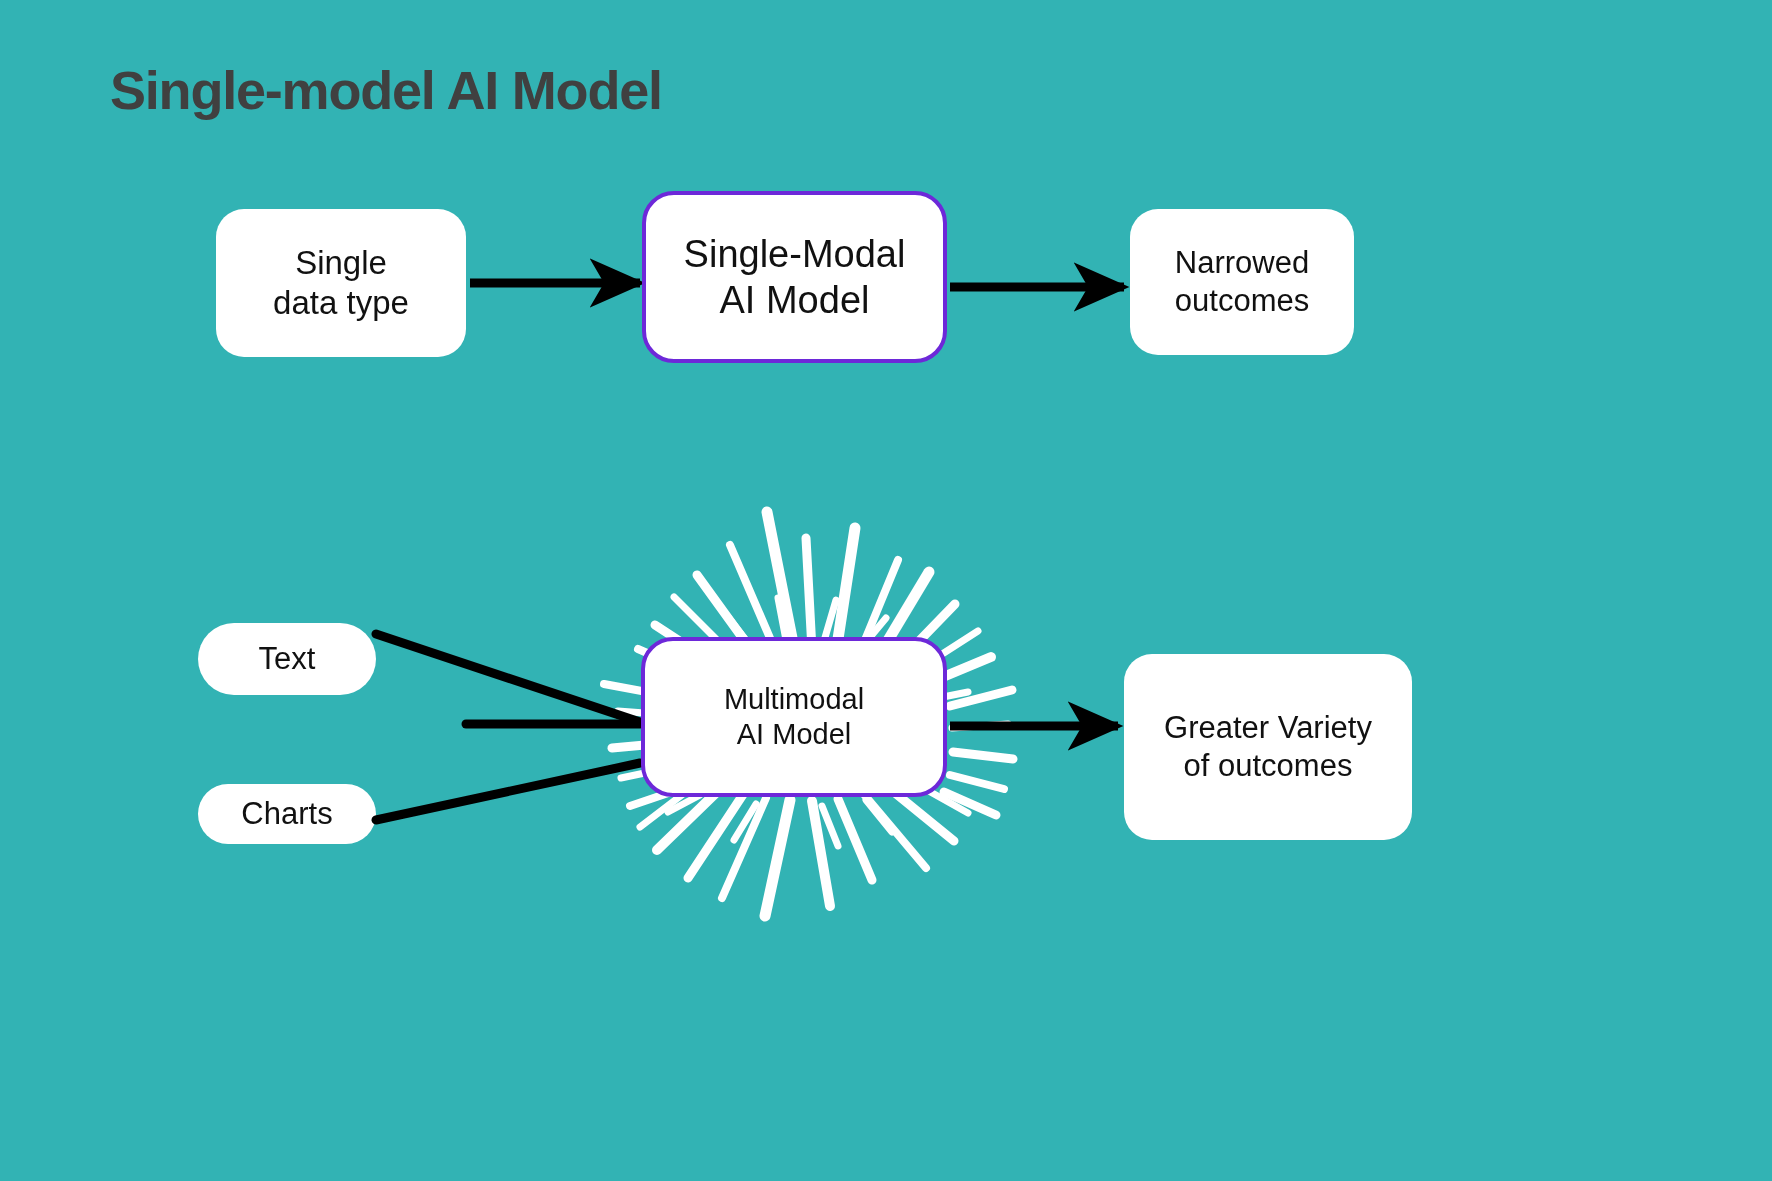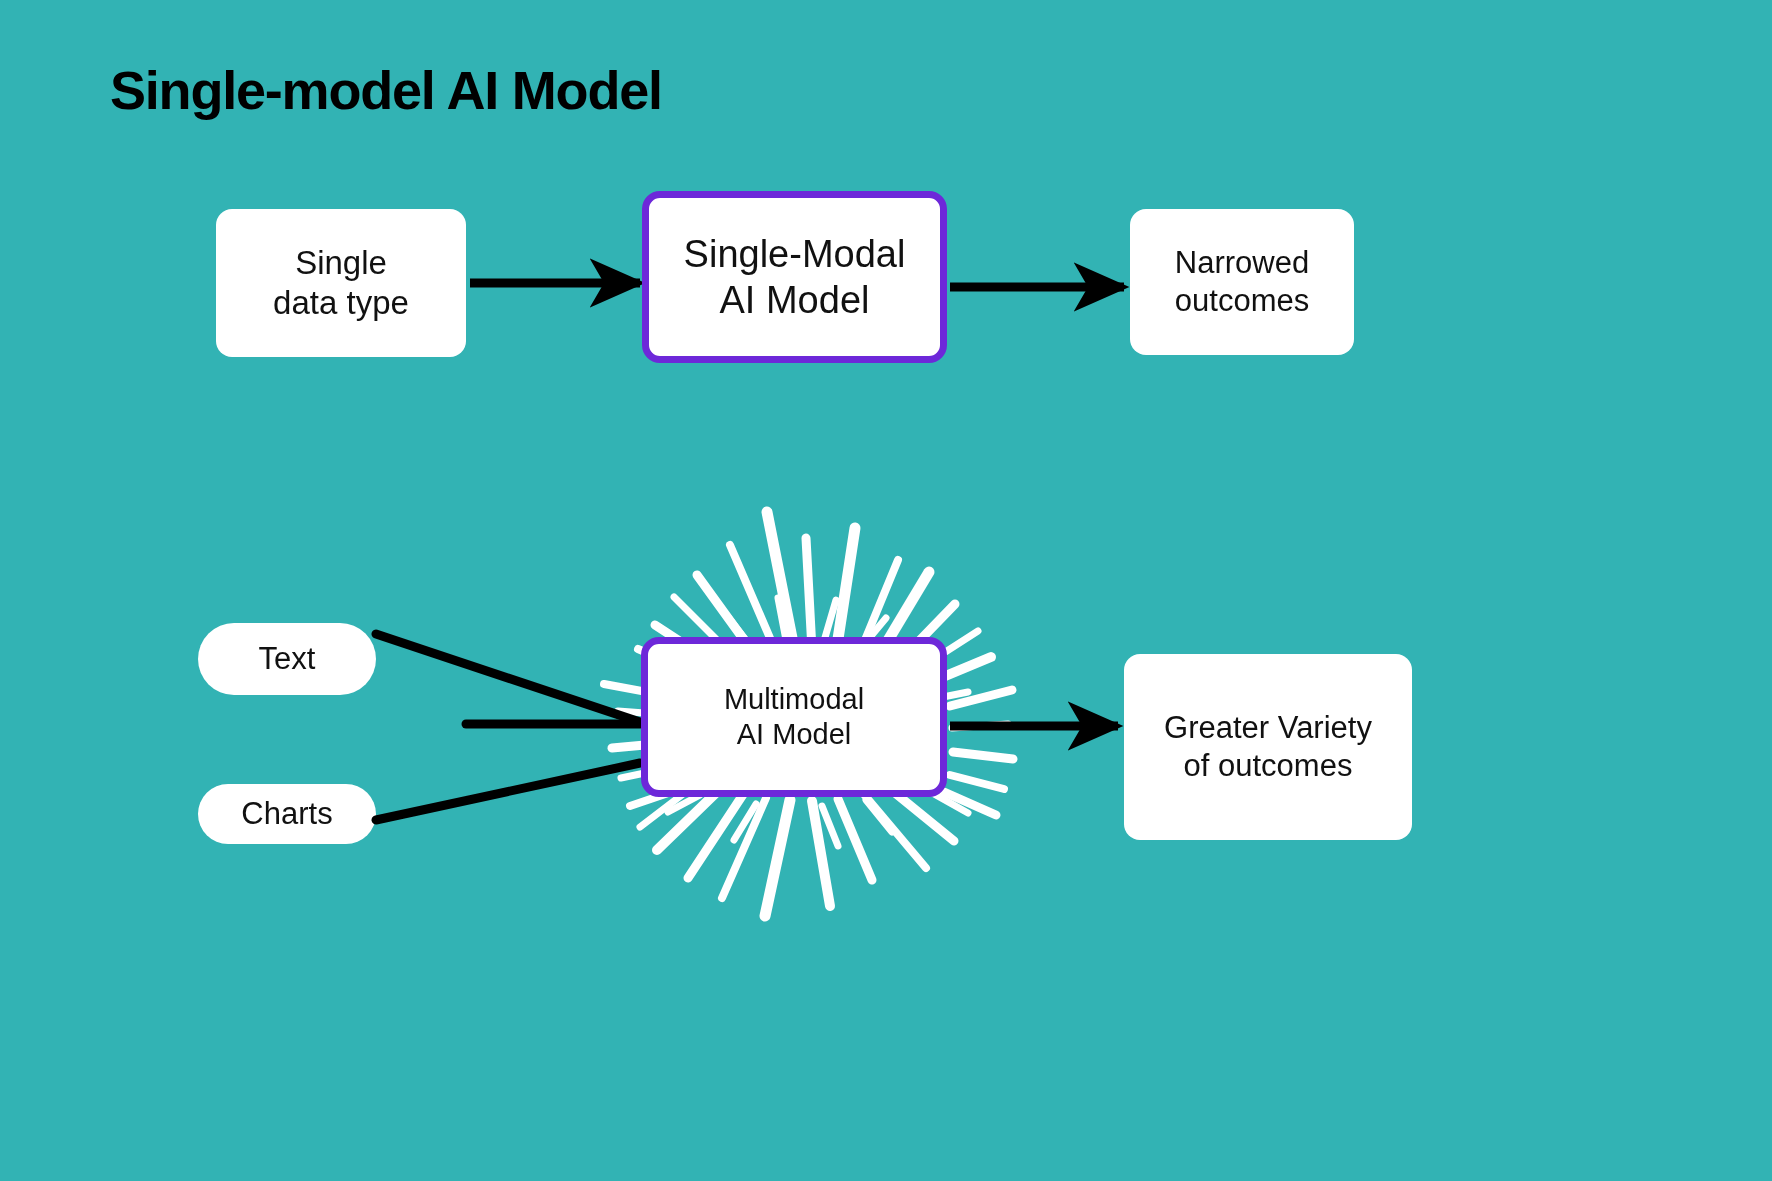--- a/index.html
+++ b/index.html
@@ -17,21 +17,21 @@
   #canvas {
     position: absolute;
     inset: 0;
     width: 1772px;
     height: 1181px;
   }
 
   
   .heading {
     position: absolute;
-    color: #000000;
+    color: #404040;
     font-family: "Liberation Sans", sans-serif;
     font-weight: bold;
     font-size: 54px;
     letter-spacing: -1.2px;
     white-space: nowrap;
     line-height: 1;
   }
   #heading-single { left: 110px; top: 63px; }
   #heading-multi  { left: 110px; top: 437px; }
 
@@ -44,27 +44,27 @@
     align-items: center;
     justify-content: center;
     text-align: center;
     box-sizing: border-box;
     font-family: "Liberation Sans", sans-serif;
     line-height: 1.22;
   }
   .node .node-label { display: block; }
 
   
-  .node.soft { border-radius: 16px; }
+  .node.soft { border-radius: 28px; }
   
   .node.pill { border-radius: 999px; }
   
   .node.outlined {
-    border: 7px solid #6d28d9;
-    border-radius: 18px;
+    border: 4px solid #6d28d9;
+    border-radius: 32px;
     background: #ffffff;
   }
 
   
   #node-single-data-type {
     left: 216px;  top: 209px;  width: 250px; height: 148px;
     font-size: 33px;
   }
   #node-single-modal-model {
     left: 642px;  top: 191px;  width: 305px; height: 172px;

